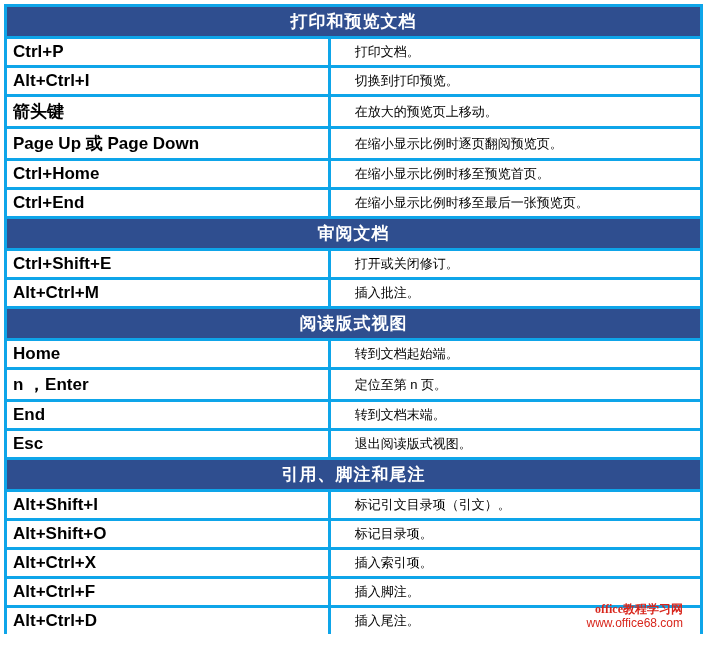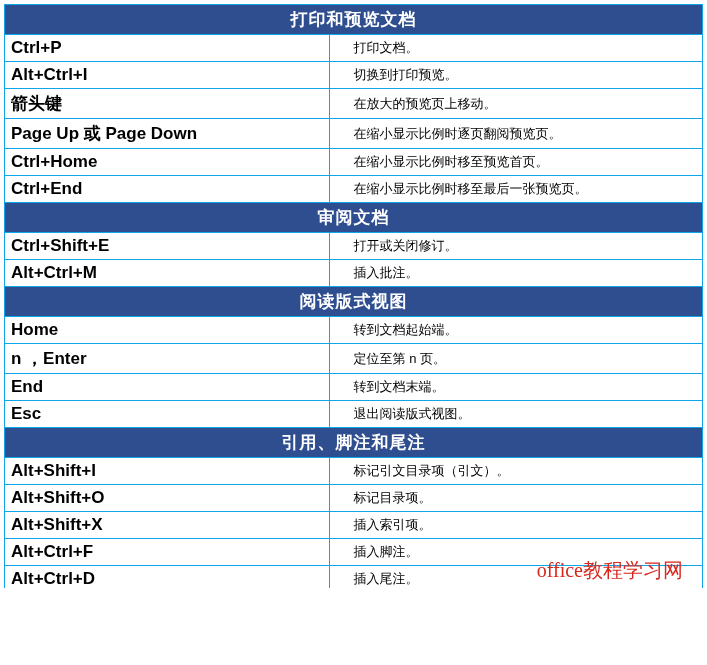--- a/index.html
+++ b/index.html
@@ -10,21 +10,21 @@
     background: #fff;
     width: 707px;
     box-sizing: border-box;
   }
   table {
     width: 100%;
     border-collapse: collapse;
     table-layout: fixed;
   }
   td, th {
-    border: 1px solid #0ea5e9;
+    border: 3px solid #0ea5e9;
     padding: 3px 6px;
     vertical-align: middle;
     height: 20px;
   }
   .section-header {
     background: #2f4e8f;
     color: #ffffff;
     text-align: center;
     font-weight: bold;
     font-size: 17px;
@@ -43,22 +43,22 @@
   .footer {
     position: relative;
     margin-top: -36px;
     text-align: right;
     padding-right: 20px;
     font-family: "SimSun", serif;
     pointer-events: none;
   }
   .footer .line1 {
     color: #d8261c;
-    font-size: 20px;
-    font-weight: normal;
+    font-size: 12px;
+    font-weight: bold;
   }
   .footer .line2 {
     color: #d8261c;
     font-size: 12px;
     font-family: Arial, sans-serif;
     margin-top: -2px;
   }
   col.c1 { width: 46.5%; }
   col.c2 { width: 53.5%; }
 </style>
@@ -133,29 +133,30 @@
       </tr>
       <tr>
         <td class="shortcut">Alt+Shift+I</td>
         <td class="desc">标记引文目录项（引文）。</td>
       </tr>
       <tr>
         <td class="shortcut">Alt+Shift+O</td>
         <td class="desc">标记目录项。</td>
       </tr>
       <tr>
-        <td class="shortcut">Alt+Shift+X</td>
+        <td class="shortcut">Alt+Ctrl+X</td>
         <td class="desc">插入索引项。</td>
       </tr>
       <tr>
         <td class="shortcut">Alt+Ctrl+F</td>
         <td class="desc">插入脚注。</td>
       </tr>
       <tr>
         <td class="shortcut">Alt+Ctrl+D</td>
         <td class="desc">插入尾注。</td>
       </tr>
     </tbody>
 </table>
 
 <div class="footer">
   <div class="line1">office教程学习网</div>
+  <div class="line2">www.office68.com</div>
 </div>
 
 </body></html>

